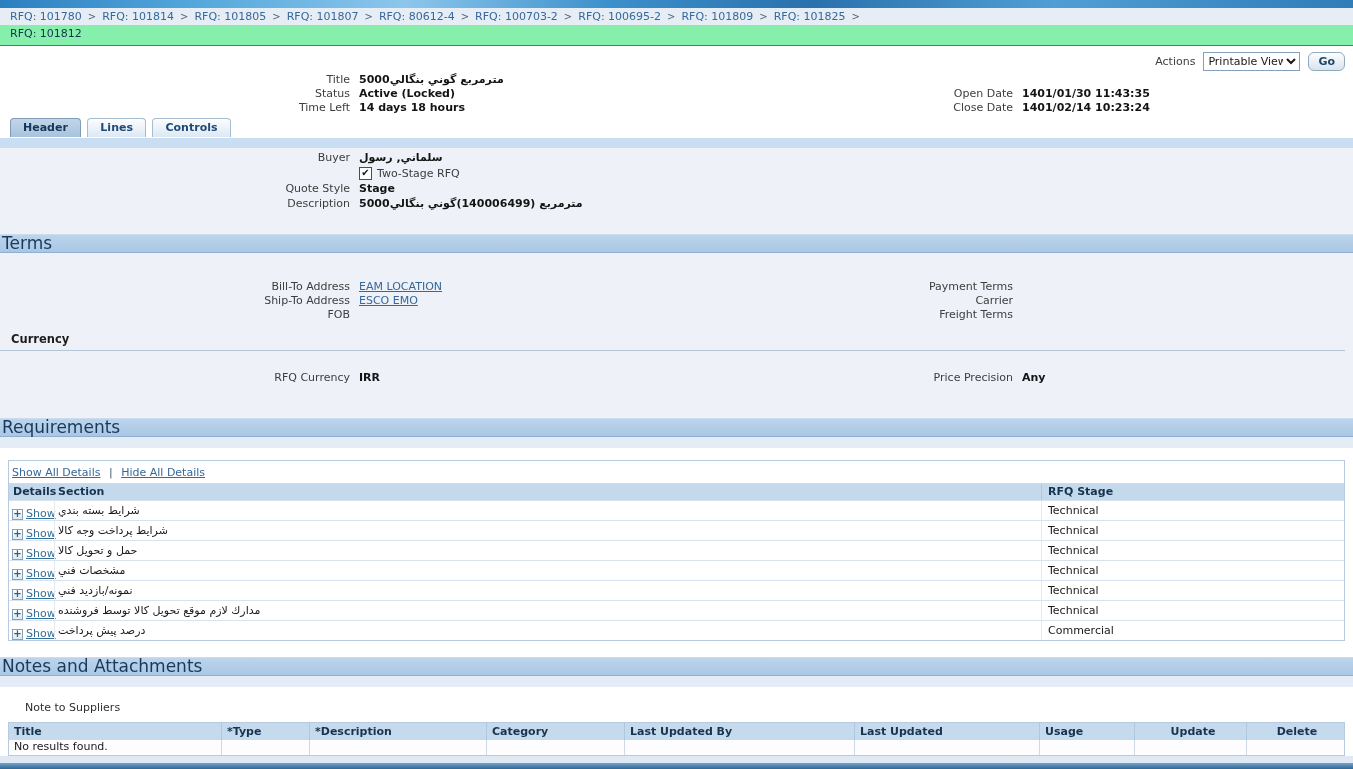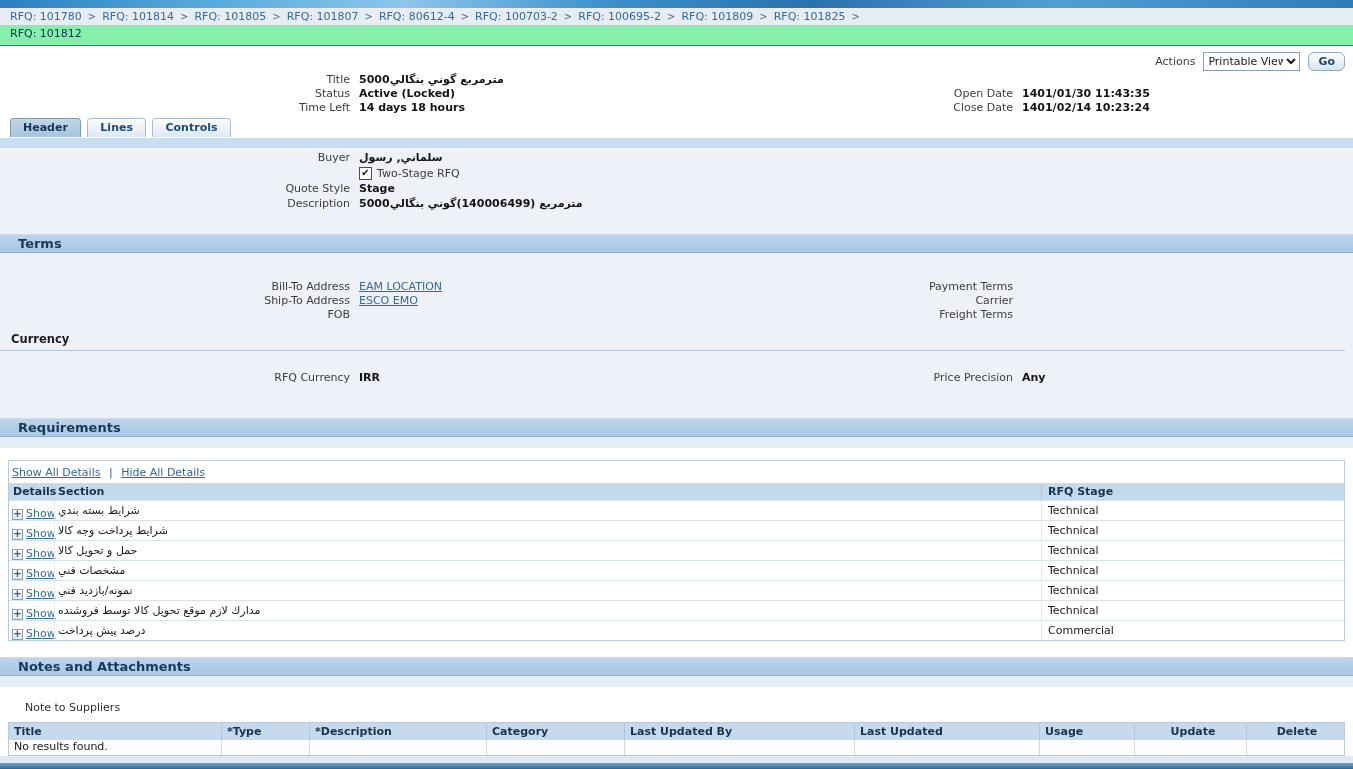--- a/index.html
+++ b/index.html
@@ -37,21 +37,21 @@
   .panel{background:#eef1f7}
   #panel1{padding:2px 0 22px;position:relative}
   .cbrow{display:flex;height:16px;align-items:center}
   .cbspacer{width:359px;flex:none}
   .cb{width:11px;height:11px;border:1px solid #454d55;background:#fff;display:inline-flex;align-items:center;justify-content:center;
       font-size:10px;line-height:10px;color:#10151a;flex:none;cursor:pointer}
   .cb::after{content:"✔"}
   .cblabel{margin-left:5px;color:#3d3d3d}
   
   .secbar{height:15px;line-height:15px;background:linear-gradient(#bdd4ec,#a9c7e4);border-top:1px solid #c9dcf0;
-          border-bottom:1px solid #8fb0d0;color:#17395c;font-weight:bold;font-size:13px;padding:1px 0 1px 18px}
+          border-bottom:1px solid #8fb0d0;color:#17395c;font-weight:normal;font-size:17px;padding:1px 0 1px 2px}
   #panel2{padding-top:27px;position:relative}
   .termsgrp{position:relative}
   .subhead{font-weight:bold;color:#1d1d1d;font-size:11.5px;padding:10px 0 4px 11px;border-bottom:1px solid #b4c5d6;margin-right:8px}
   .currow{margin-top:20px;position:relative;padding-bottom:33px}
   
   .reqstrip{height:11px;background:#e4ecf5}
   .reqwrap{margin:12px 8px 0;border:1px solid #b7cadf;background:#fff}
   .linksrow{padding:5px 3px 4px;border-bottom:1px solid #cddced}
   .pipe{color:#44596e;margin:0 5px}
   .rhead{display:flex;background:#c5d9ed;height:16px;line-height:16px;font-weight:bold;color:#16344f}

